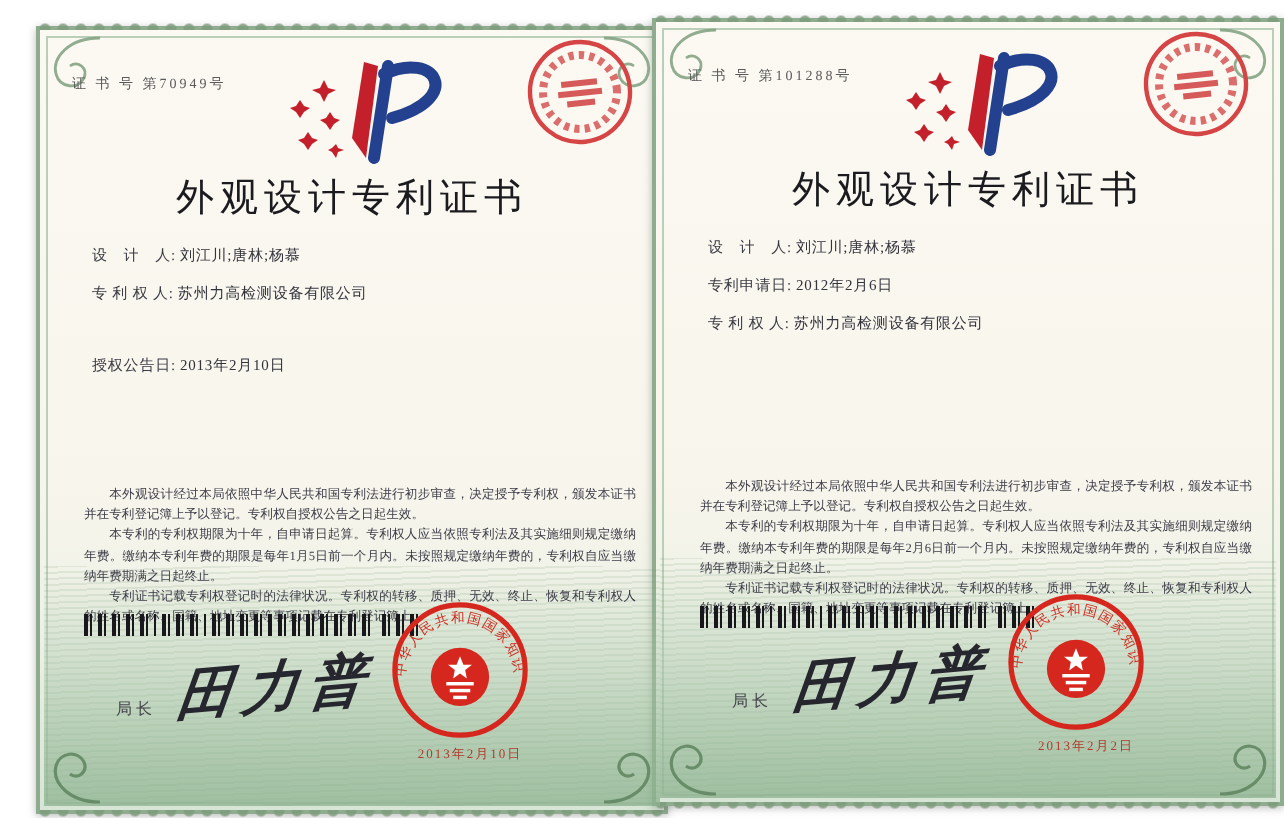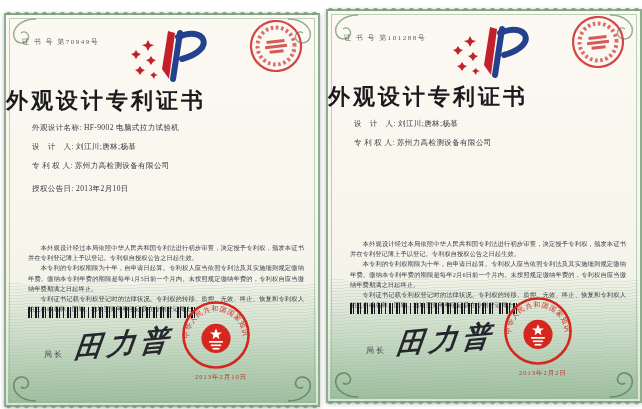--- a/index.html
+++ b/index.html
@@ -15,25 +15,25 @@
   .lace-bottom{position:absolute;left:-2px;right:-2px;bottom:-7px;height:7px;
         background:radial-gradient(circle at 4.5px .5px, rgba(125,156,125,.85) 0 2.2px, rgba(125,156,125,0) 3.2px);
         background-size:9px 7px;}
   .band{position:absolute;left:2px;right:2px;bottom:2px;height:120px;z-index:1;pointer-events:none;
         background:linear-gradient(180deg, rgba(180,205,180,0) 0%, rgba(170,198,170,.45) 45%, rgba(140,178,142,.75) 100%),
                    repeating-linear-gradient(178deg, rgba(90,130,90,.12) 0 1px, rgba(90,130,90,0) 1px 3px);}
   .corner{position:absolute;z-index:2;opacity:.85;}
   .cert-no{position:absolute;left:16px;top:22px;z-index:2;font-size:7px;color:#5a5a5a;letter-spacing:1.5px;}
   .logo{position:absolute;left:118px;top:13px;z-index:2;}
   .stamp{position:absolute;right:14px;top:3px;z-index:2;transform:rotate(-6deg);}
-  .title{position:absolute;left:0;right:0;top:71px;z-index:2;
-         font-size:22px;font-weight:700;color:#1b1b1f;letter-spacing:3px;}
+  .title{position:absolute;left:0;right:0;top:71px;z-index:2;text-align:center;
+         font-size:19px;font-weight:400;color:#1b1b1f;letter-spacing:3px;}
   .fields{position:absolute;left:26px;right:16px;top:108px;z-index:2;}
   .row{font-size:7.5px;color:#3b3b44;letter-spacing:.4px;height:12px;margin-bottom:7px;white-space:nowrap;}
-  .row.gap{margin-top:11px;}
+  .row.gap{margin-top:24px;}
   .row .lab{color:#3b3b44;}
   .row .val{margin-left:2px;color:#33333c;}
   .paras{position:absolute;left:22px;right:14px;top:228px;z-index:2;
          font-size:6.3px;line-height:1.62;color:#3c3c48;text-align:justify;}
   .paras p{margin:0;text-indent:2em;}
   .barcode{position:absolute;left:22px;top:292px;height:11px;width:176px;z-index:2;display:flex;gap:3px;}
   .barcode span{height:100%;
         background:repeating-linear-gradient(90deg,#17171c 0 2px,rgba(0,0,0,0) 2px 3px,#17171c 3px 4px,rgba(0,0,0,0) 4px 7px);}
   .bc1{width:36px}.bc2{width:22px}.bc3{width:30px}.bc4{width:18px}.bc5{width:28px}.bc6{width:20px}
   .director{position:absolute;left:38px;top:334px;z-index:2;font-size:8px;color:#44444c;letter-spacing:2px;}
@@ -42,21 +42,21 @@
          transform:rotate(-5deg) skewX(-12deg);font-style:italic;}
   .sealwrap{position:absolute;left:174px;top:284px;z-index:2;}
   .sealdate{position:absolute;left:160px;top:358px;width:110px;z-index:2;text-align:center;
          font-size:6.5px;color:#b23b2e;letter-spacing:1px;}
 </style>
 </head>
 <body>
 
 <div class="stage">
 
-  <div class="cert" style="left:4px;top:13px;">
+  <div class="cert" style="left:18px;top:13px;">
     <div class="lace-bottom"></div>
     <div class="band"></div>
 
     <svg class="corner" style="left:2px;top:2px" width="30" height="30" viewBox="0 0 30 30">
         <path d="M28,2 C12,2 4,12 6,20 C8,27 17,28 20,22 C22,17 17,13 13,16" fill="none" stroke="#7f9f7f" stroke-width="1.4"></path>
       </svg>
     <svg class="corner" style="right:2px;top:2px;transform:scaleX(-1)" width="30" height="30" viewBox="0 0 30 30">
         <path d="M28,2 C12,2 4,12 6,20 C8,27 17,28 20,22 C22,17 17,13 13,16" fill="none" stroke="#7f9f7f" stroke-width="1.4"></path>
       </svg>
     <svg class="corner" style="left:2px;bottom:2px;transform:scaleY(-1)" width="30" height="30" viewBox="0 0 30 30">
@@ -85,21 +85,20 @@
       <circle cx="28" cy="28" r="25" fill="none" stroke="#d64545" stroke-width="2.2"></circle>
       <circle cx="28" cy="28" r="18.5" fill="none" stroke="rgba(211,75,75,.8)" stroke-width="4" stroke-dasharray="2.6 2.6"></circle>
       <rect x="19" y="22" width="18" height="3" fill="rgba(206,62,62,.85)"></rect>
       <rect x="17" y="27" width="22" height="3" fill="rgba(206,62,62,.85)"></rect>
       <rect x="21" y="32" width="14" height="3" fill="rgba(206,62,62,.85)"></rect>
     </svg>
 
     <div class="title">外观设计专利证书</div>
 
     <div class="fields">
-      <div class="row"><span class="lab">外观设计名称:</span><span class="val">HF-9002 电脑式拉力试验机</span></div>
       <div class="row"><span class="lab">设　计　人:</span><span class="val">刘江川;唐林;杨慕</span></div>
       <div class="row"><span class="lab">专 利 权 人:</span><span class="val">苏州力高检测设备有限公司</span></div>
       <div class="row gap"><span class="lab">授权公告日:</span><span class="val">2013年2月10日</span></div>
     </div>
 
     <div class="paras">
       <p>本外观设计经过本局依照中华人民共和国专利法进行初步审查，决定授予专利权，颁发本证书并在专利登记簿上予以登记。专利权自授权公告之日起生效。</p>
       <p>本专利的专利权期限为十年，自申请日起算。专利权人应当依照专利法及其实施细则规定缴纳年费。缴纳本专利年费的期限是每年1月5日前一个月内。未按照规定缴纳年费的，专利权自应当缴纳年费期满之日起终止。</p>
       <p>专利证书记载专利权登记时的法律状况。专利权的转移、质押、无效、终止、恢复和专利权人的姓名或名称、国籍、地址变更等事项记载在专利登记簿上。</p>
     </div>
@@ -168,20 +167,21 @@
       <circle cx="28" cy="28" r="18.5" fill="none" stroke="rgba(211,75,75,.8)" stroke-width="4" stroke-dasharray="2.6 2.6"></circle>
       <rect x="19" y="22" width="18" height="3" fill="rgba(206,62,62,.85)"></rect>
       <rect x="17" y="27" width="22" height="3" fill="rgba(206,62,62,.85)"></rect>
       <rect x="21" y="32" width="14" height="3" fill="rgba(206,62,62,.85)"></rect>
     </svg>
 
     <div class="title">外观设计专利证书</div>
 
     <div class="fields">
       <div class="row"><span class="lab">设　计　人:</span><span class="val">刘江川;唐林;杨慕</span></div>
+      <div class="row"><span class="lab">专利申请日:</span><span class="val">2012年2月6日</span></div>
       <div class="row"><span class="lab">专 利 权 人:</span><span class="val">苏州力高检测设备有限公司</span></div>
     </div>
 
     <div class="paras">
       <p>本外观设计经过本局依照中华人民共和国专利法进行初步审查，决定授予专利权，颁发本证书并在专利登记簿上予以登记。专利权自授权公告之日起生效。</p>
       <p>本专利的专利权期限为十年，自申请日起算。专利权人应当依照专利法及其实施细则规定缴纳年费。缴纳本专利年费的期限是每年2月6日前一个月内。未按照规定缴纳年费的，专利权自应当缴纳年费期满之日起终止。</p>
       <p>专利证书记载专利权登记时的法律状况。专利权的转移、质押、无效、终止、恢复和专利权人的姓名或名称、国籍、地址变更等事项记载在专利登记簿上。</p>
     </div>
 
     <div class="barcode">

